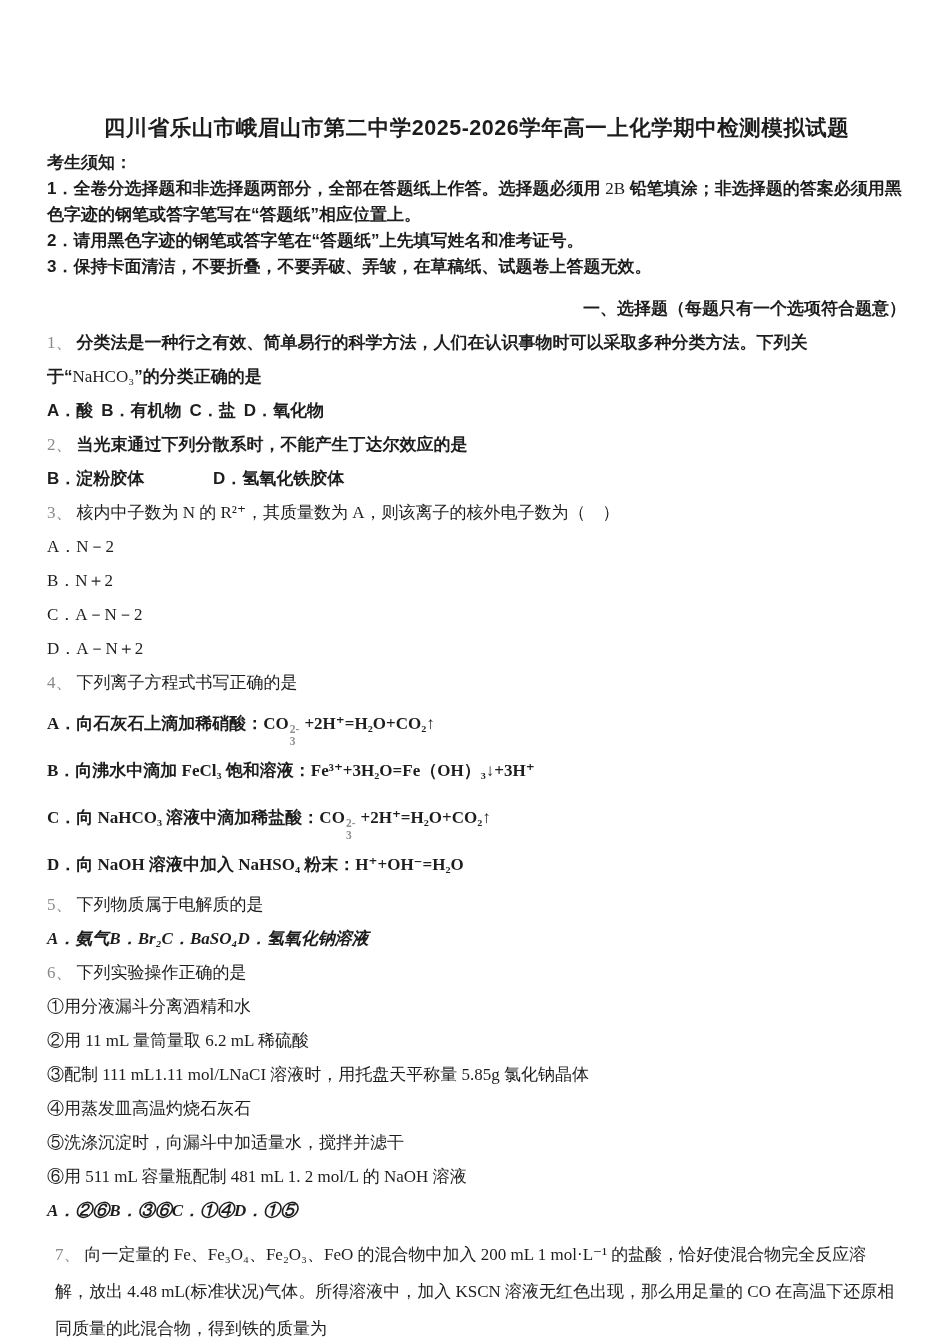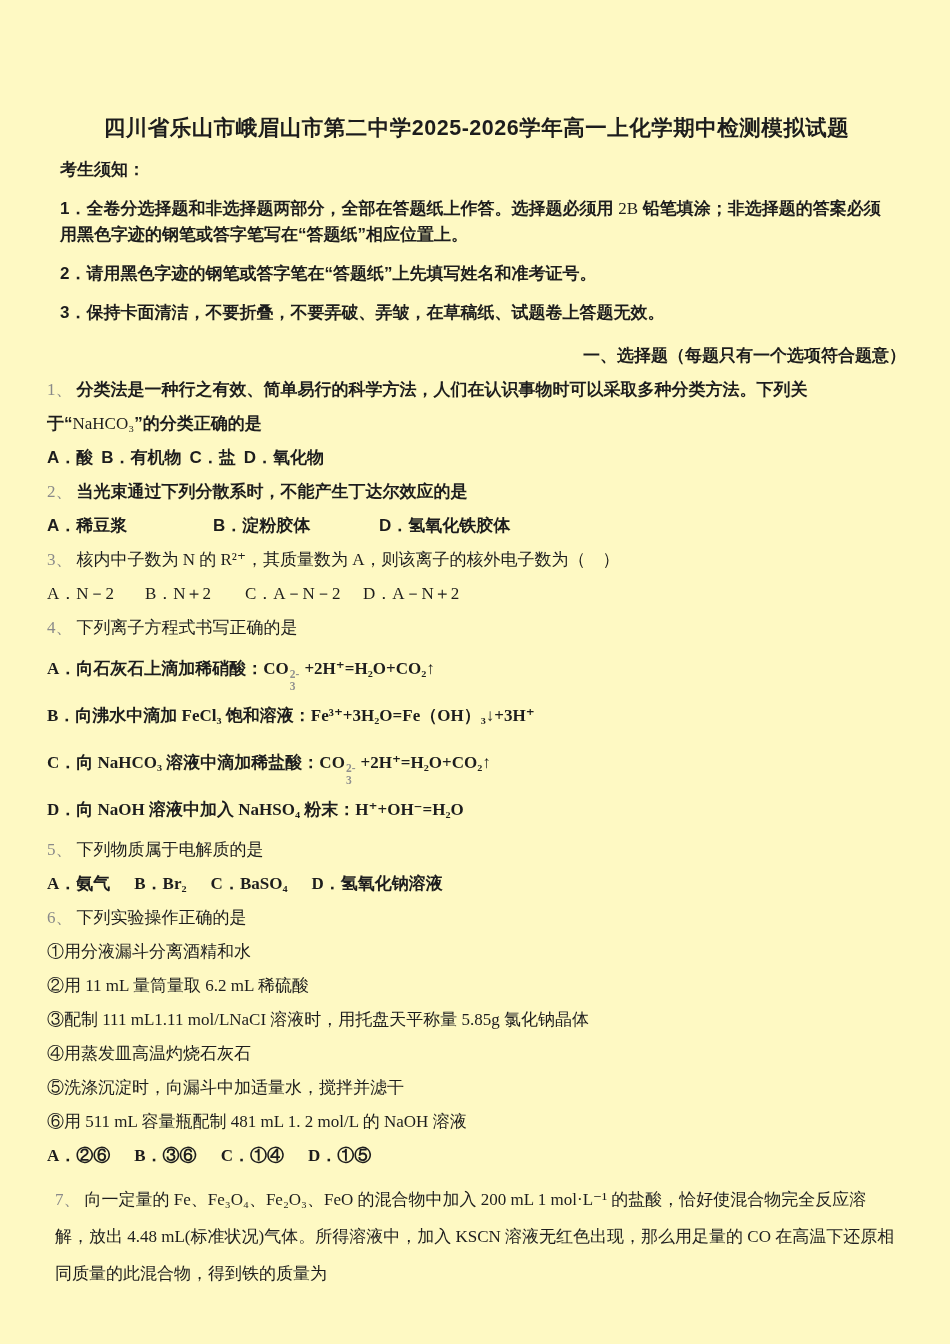--- a/index.html
+++ b/index.html
@@ -1,42 +1,42 @@
 <!DOCTYPE html>
 <html><head>
 <meta charset="utf-8">
 <style>
   html,body{margin:0;padding:0;background:#e8e8e8;}
   .page{
-    width:950px;height:1344px;margin:0 auto;background:#fef9c3;
+    width:950px;height:1344px;margin:0 auto;background:#ffffff;
     color:#1d1d1d;box-sizing:border-box;padding:112px 44px 0 47px;
     overflow:hidden;position:relative;
     font-family:"Liberation Serif","DejaVu Serif",serif;
   }
   .hei{font-family:"Liberation Sans","DejaVu Sans",sans-serif;}
   .song{font-family:"Liberation Serif","DejaVu Serif",serif;}
   b{font-family:"Liberation Serif","DejaVu Serif",serif;font-weight:400;}
 
   .title{
     margin:0 0 6px;text-align:center;
     font-family:"Liberation Sans","DejaVu Sans",sans-serif;
     font-size:21.5px;font-weight:700;line-height:32px;letter-spacing:0.5px;
   }
-  .nline{margin:13px;font-size:17px;line-height:26px;font-weight:600;}
+  .nline{margin:0;font-size:17px;line-height:26px;font-weight:600;}
   .section-heading{margin:12px 0 0;font-size:17px;line-height:34px;font-weight:600;text-align:right;}
 
   .question{margin:0;}
   .line{margin:0;font-size:17px;line-height:34px;font-weight:400;}
   .stem-med .stem-text{font-weight:600;}
   .qnum{color:#8a8a8a;font-family:"Liberation Serif","DejaVu Serif",serif;font-weight:400;margin-right:4px;}
 
   .opts{display:flex;margin:0;font-size:17px;line-height:34px;font-weight:700;flex-wrap:nowrap;}
   .gap20{gap:8px;}
-  .gap24{gap:24px;}
-  .opts-normal{font-weight:400;}
+  .gap24{font-style:italic;}
+  .opts-normal{font-weight:400;flex-direction:column;}
   .opts-q2 .opt{display:inline-block;width:166px;}
   .opts-q2 .opt:last-child{width:auto;}
   .w98{display:inline-block;width:98px;}
   .w100{display:inline-block;width:100px;}
   .w118{display:inline-block;width:118px;}
 
   .opt-line{margin:0;font-size:17px;line-height:47px;font-weight:700;}
   .stack{
     display:inline-flex;flex-direction:column;align-items:flex-start;
     font-size:11.5px;line-height:10px;color:#8f8f8f;font-weight:700;
@@ -70,21 +70,20 @@
         <span class="opt">A．酸</span>
         <span class="opt">B．有机物</span>
         <span class="opt">C．盐</span>
         <span class="opt">D．氧化物</span>
       </p>
   </section>
 
   <section class="question">
     <p class="line hei stem-med"><span class="qnum">2、</span><span class="stem-text">当光束通过下列分散系时，不能产生丁达尔效应的是</span></p>
     <p class="opts hei opts-q2">
-        <span class="opt">A．稀豆浆</span>
         <span class="opt">B．淀粉胶体</span>
         <span class="opt">D．氢氧化铁胶体</span>
       </p>
   </section>
 
   <section class="question">
     <p class="line song"><span class="qnum">3、</span><span class="stem-text">核内中子数为 <b>N</b> 的 <b>R²⁺</b>，其质量数为 <b>A</b>，则该离子的核外电子数为（　）</span></p>
     <p class="opts song opts-normal">
         <span class="opt w98">A．N－2</span>
         <span class="opt w100">B．N＋2</span>

